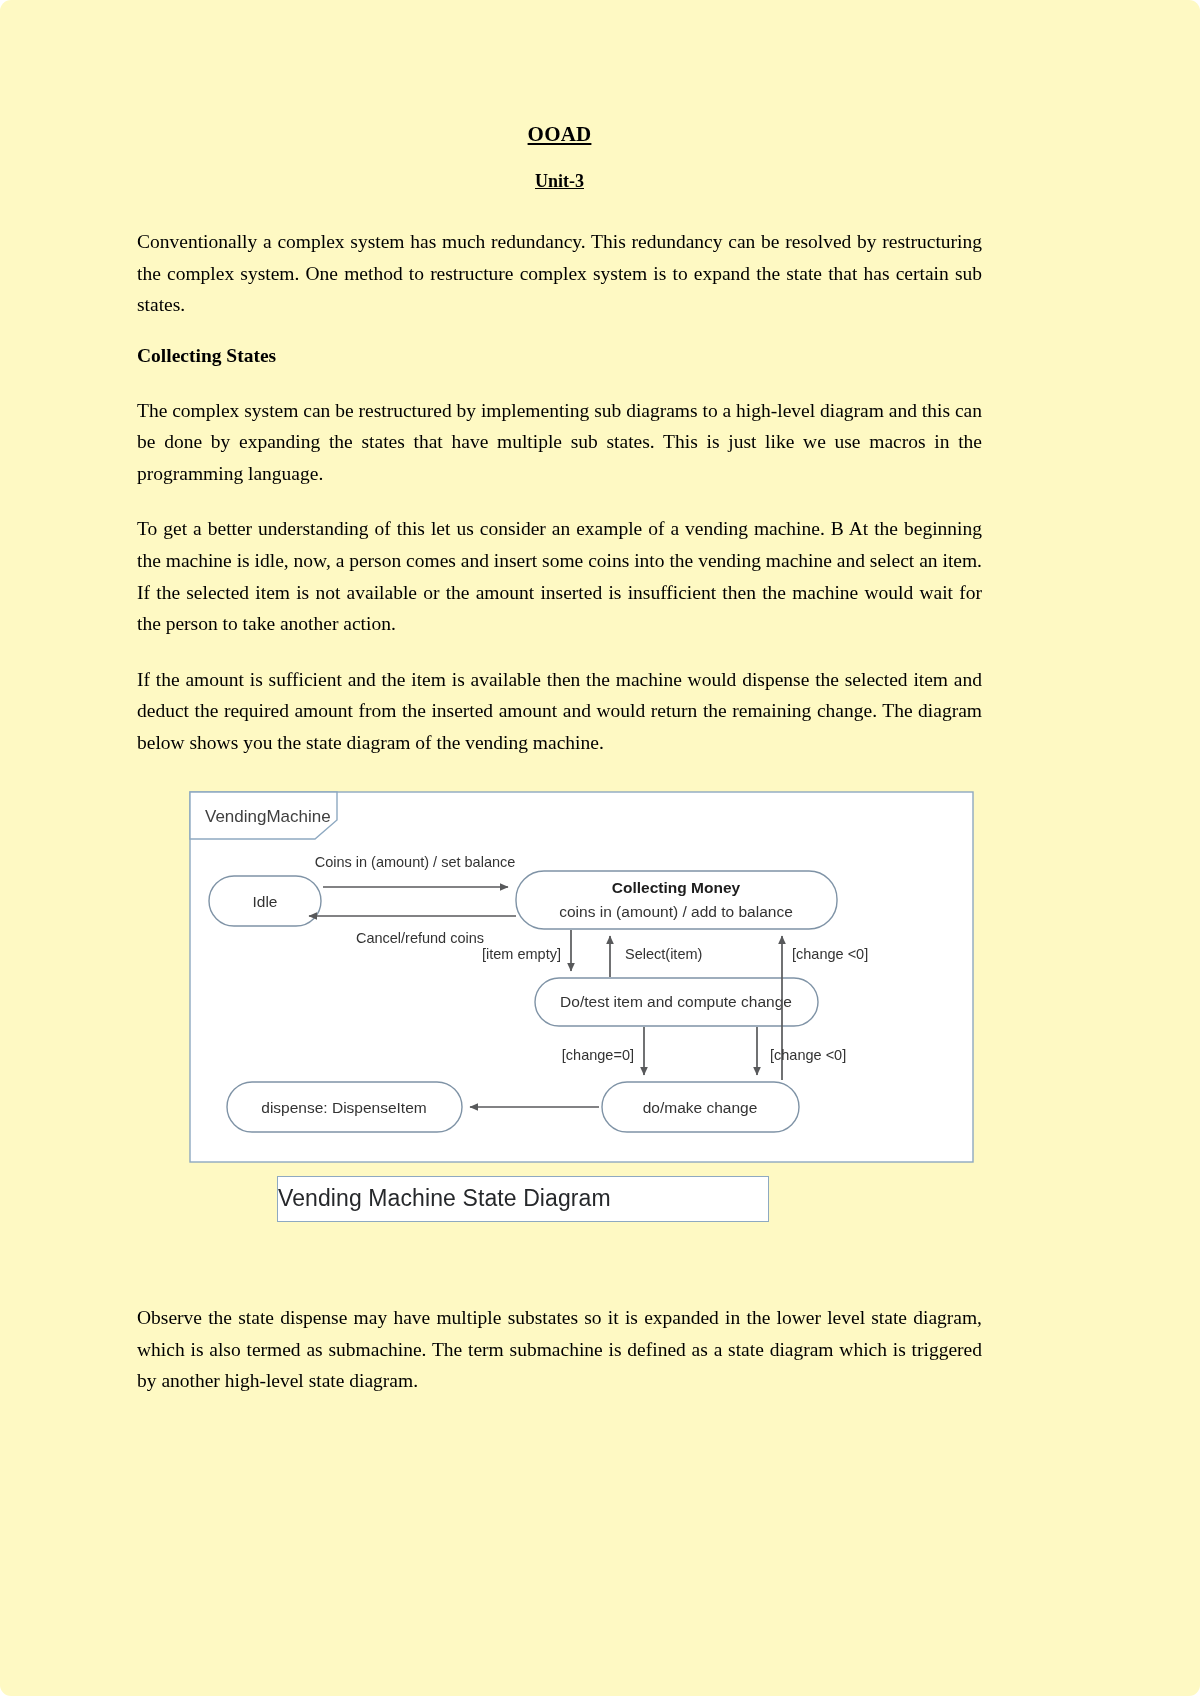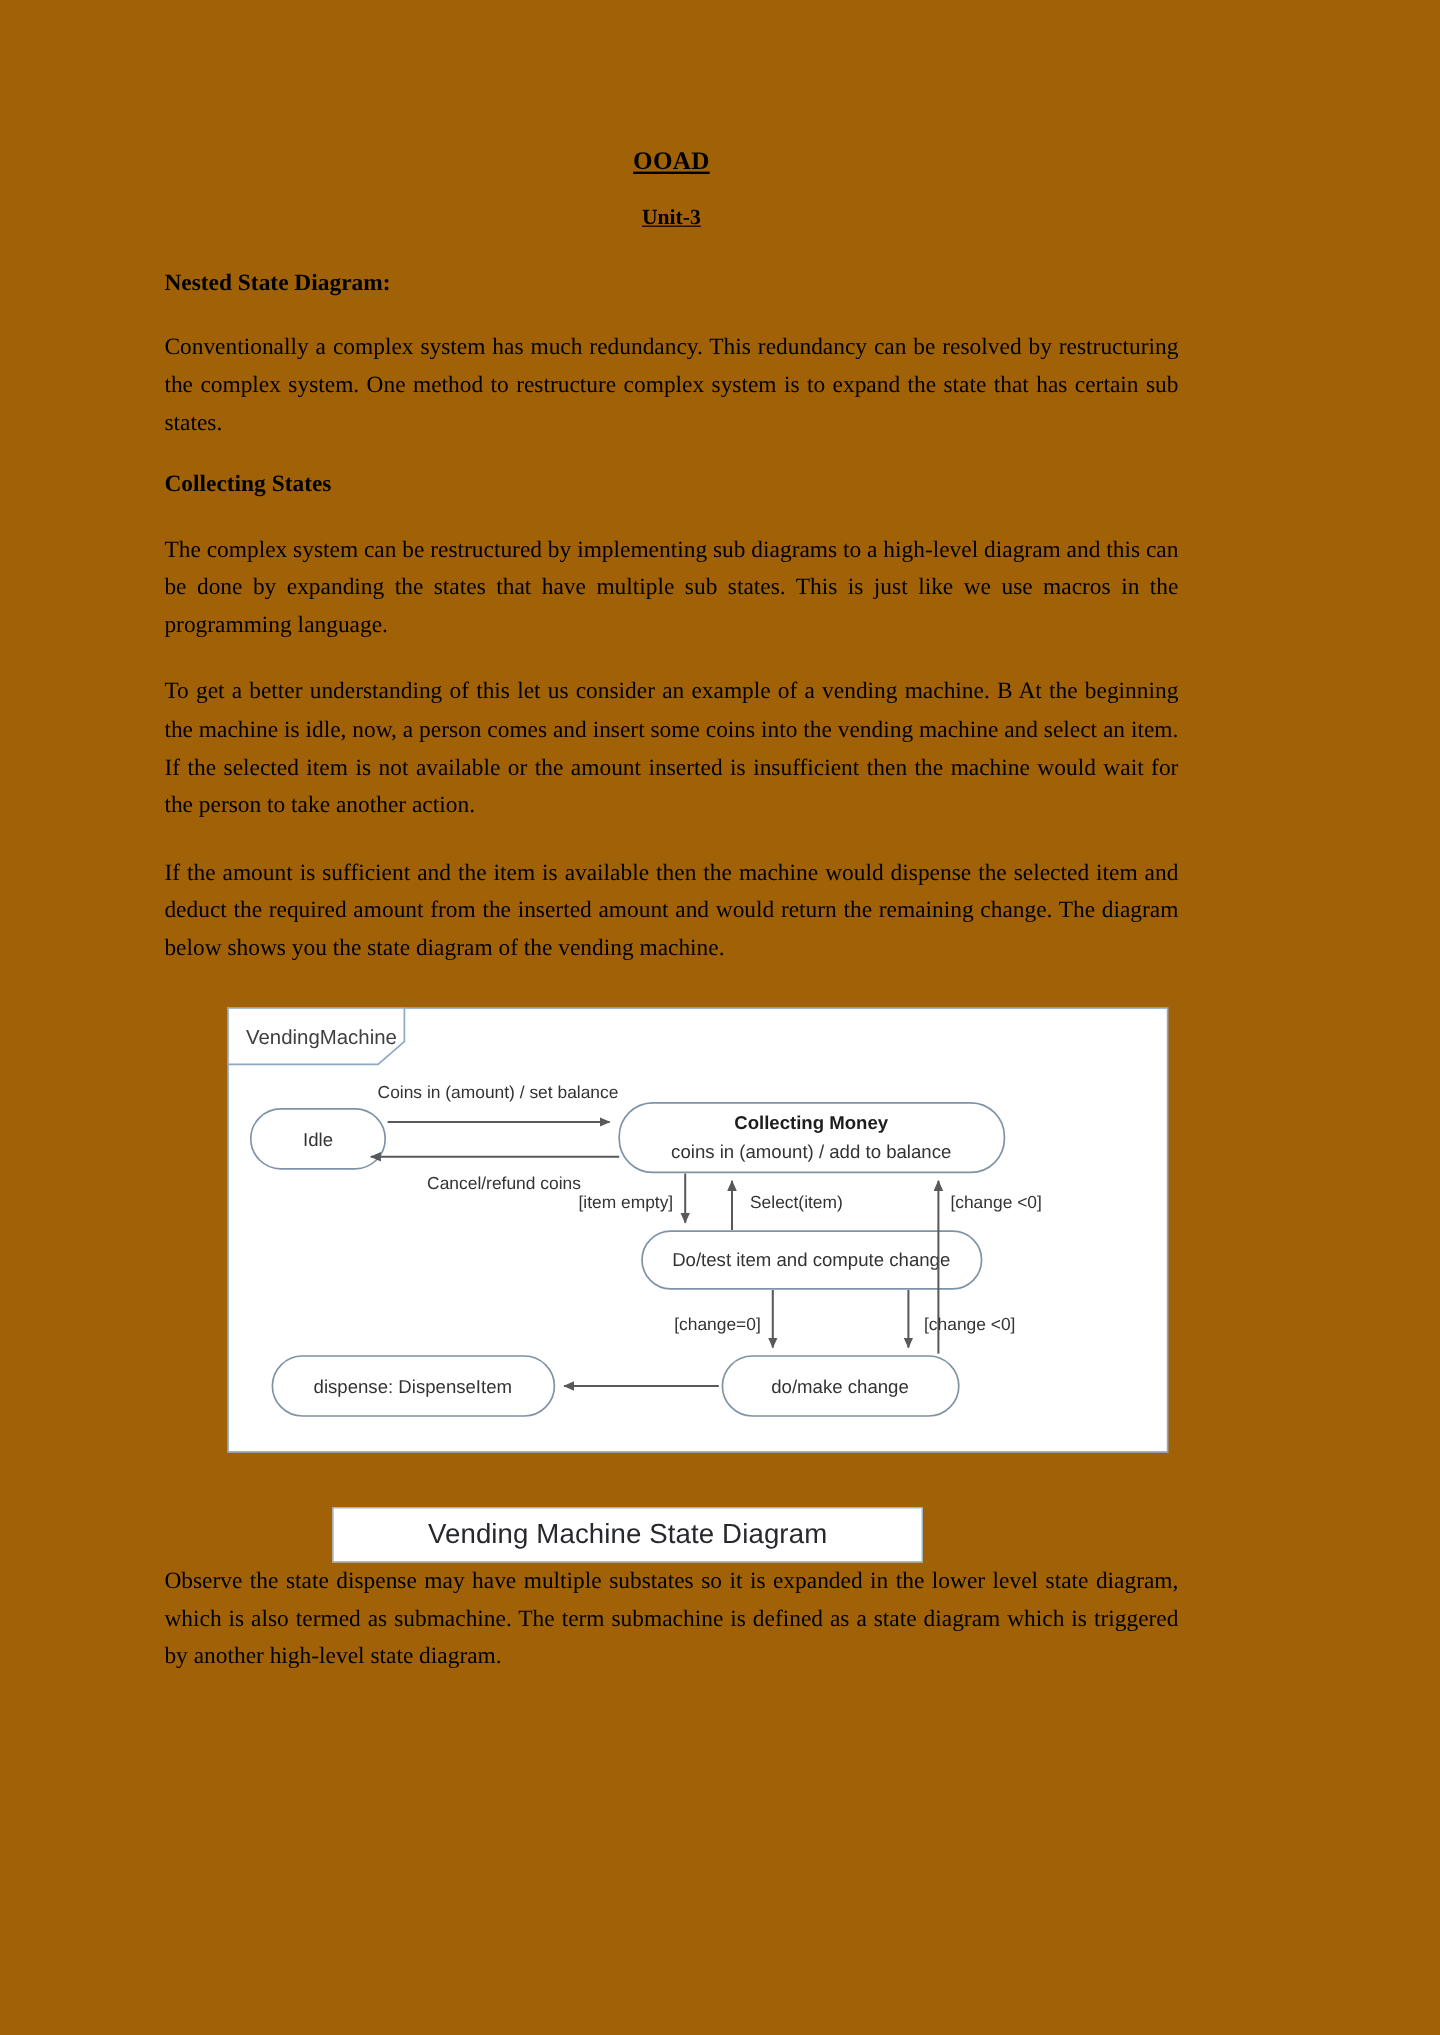--- a/index.html
+++ b/index.html
@@ -13,21 +13,22 @@
     font-family: "Liberation Serif", serif;
     color: #000000;
     position: relative;
     overflow: hidden;
   }
   .page {
     position: absolute;
     left: 0; top: 0;
     width: 1200px;
     height: 1696px;
-    background: #a16207;
+    background: #fef9c3;
+    border-radius: 11px;
   }
   .content {
     position: absolute;
     left: 137px;
     top: 122px;
     width: 845px;
   }
 
   
   .doc-title {
@@ -75,22 +76,20 @@
   .caption-box {
     position: absolute;
     left: 140px;
     top: 393px;
     width: 490px;
     height: 44px;
     border: 1px solid #8ea9c1;
     background: #ffffff;
     display: flex;
     align-items: center;
-    justify-content: center;
-    margin-top: 32px;
   }
   .caption-box span {
     font-family: "Liberation Sans", sans-serif;
     font-size: 23px;
     color: #26282b;
     letter-spacing: 0.1px;
   }
 
   
   text {
@@ -111,21 +110,20 @@
 </style>
 </head>
 <body>
 
 <div class="page">
   <div class="content">
 
     <h1 class="doc-title"><span>OOAD</span></h1>
     <h2 class="doc-subtitle"><span>Unit-3</span></h2>
 
-    <h3 class="section-heading">Nested State Diagram:</h3>
 
 
     <p class="body-text">Conventionally a complex system has much redundancy. This redundancy can be resolved by restructuring the complex system. One method to restructure complex system is to expand the state that has certain sub states.</p>
 
     <h3 class="section-heading tight">Collecting States</h3>
 
     <p class="body-text nojustify">The complex system can be restructured by implementing sub diagrams to a high-level diagram and this can be done by expanding the states that have multiple sub states. This is just like we use macros in the programming language.</p>
 
     <p class="body-text">To get a better understanding of this let us consider an example of a vending machine. B At the beginning the machine is idle, now, a person comes and insert some coins into the vending machine and select an item. If the selected item is not available or the amount inserted is insufficient then the machine would wait for the person to take another action.</p>
 

